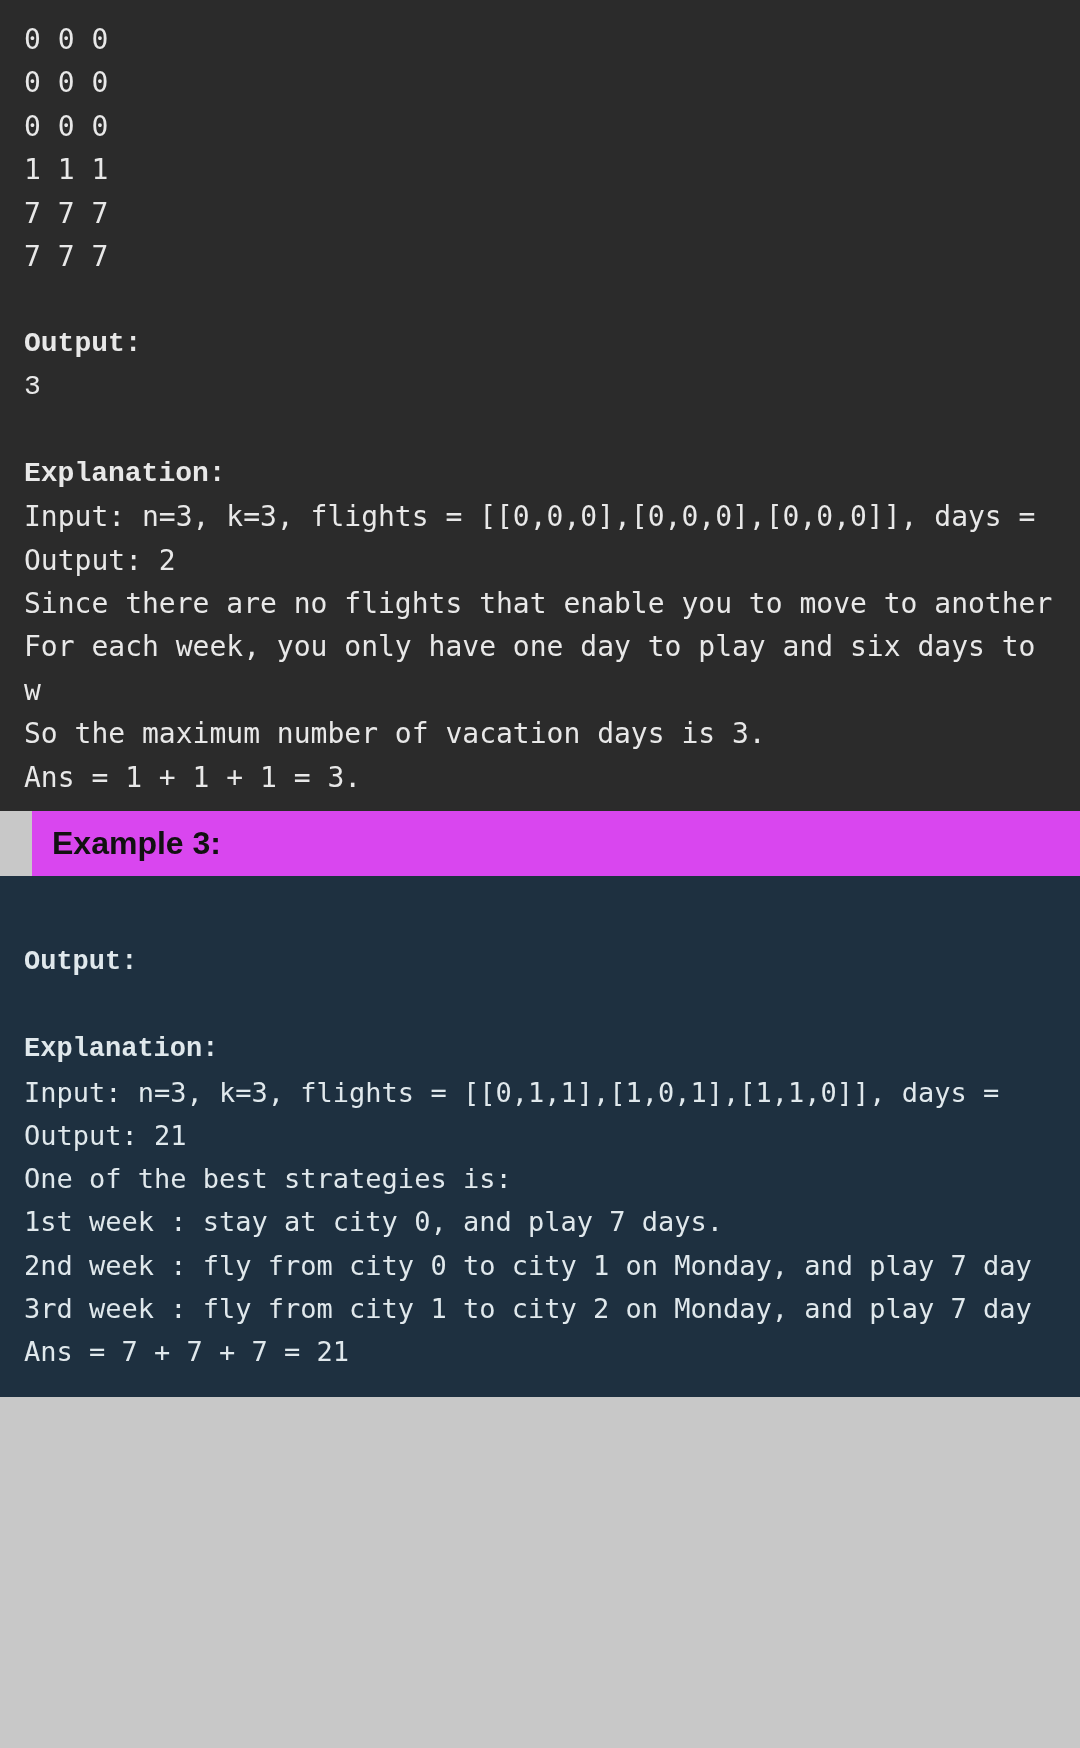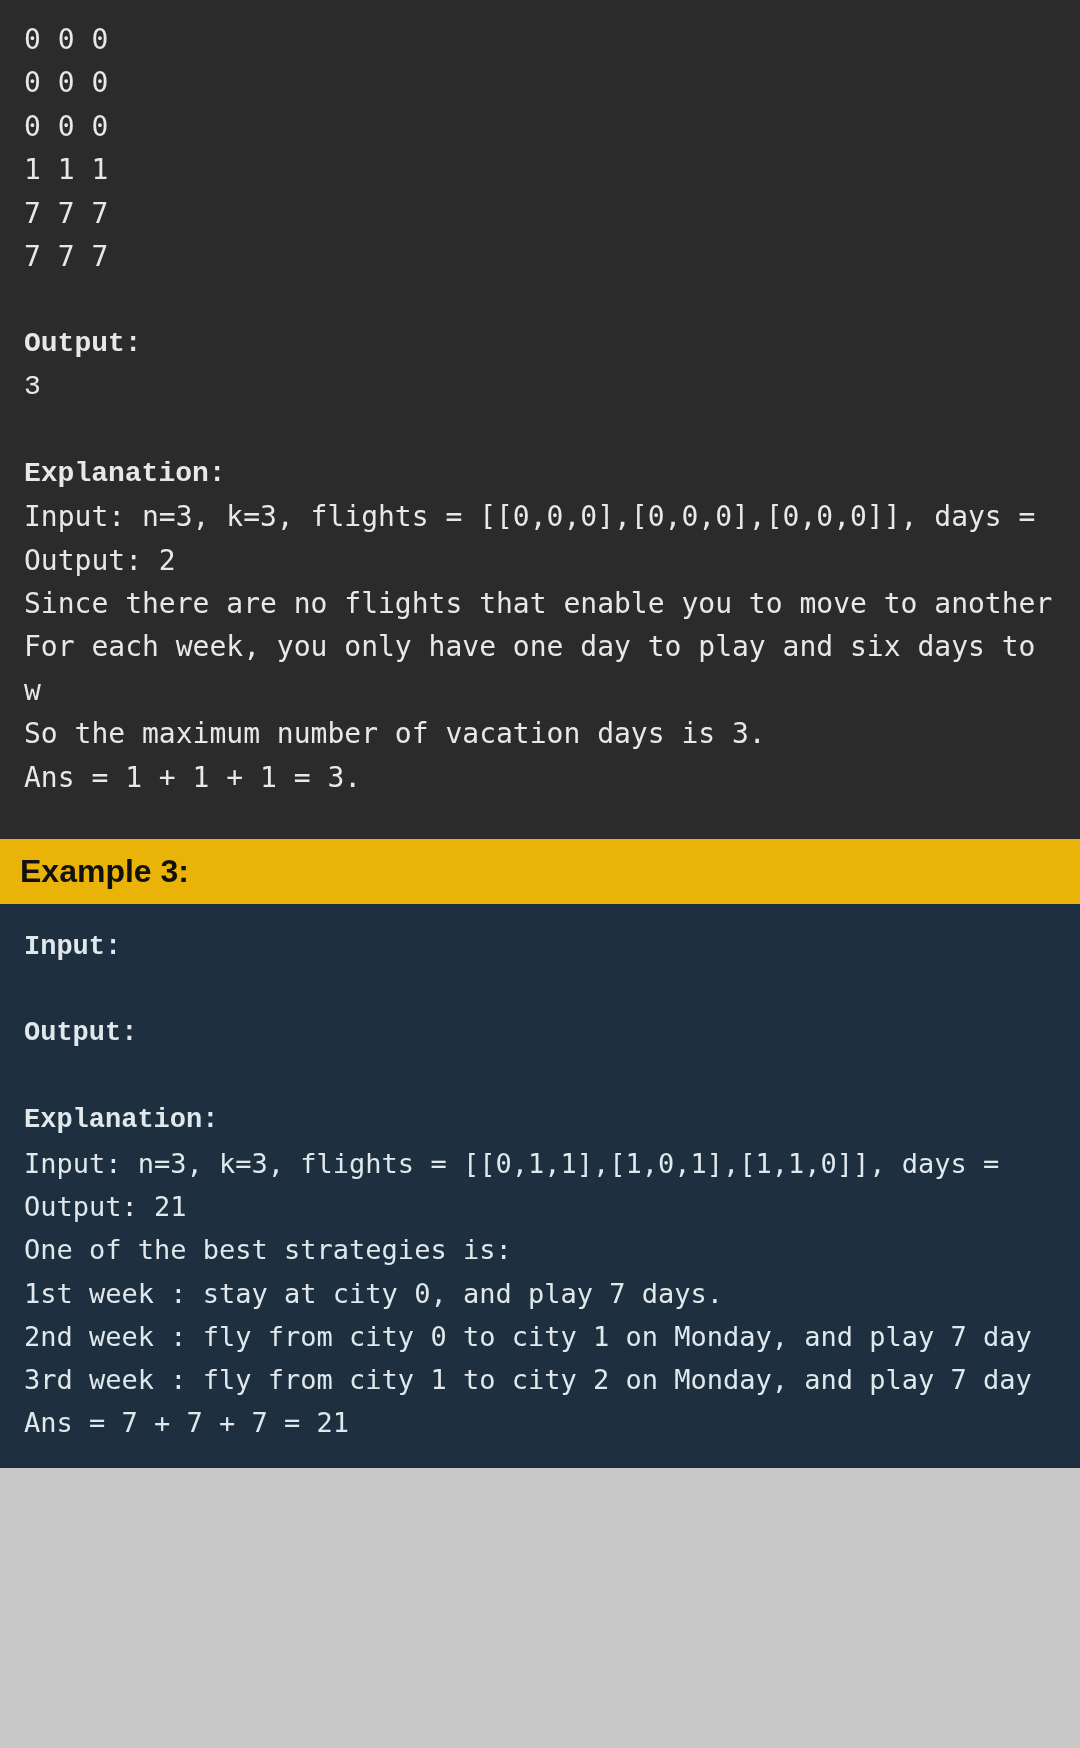--- a/index.html
+++ b/index.html
@@ -7,33 +7,34 @@
     body {
       background-color: #c8c8c8;
       font-family: 'Courier New', Courier, monospace;
       width: 1080px;
       min-height: 1748px;
       overflow-x: hidden;
     }
 
     .top-code-block {
       background-color: #2b2b2b;
-      padding: 18px 24px 40px 24px;
+      padding: 18px 24px 12px 24px;
       color: #e8e8e8;
       font-size: 28px;
       line-height: 1.55;
     }
 
     .section-header {
-      background-color: #eab308;
+      background-color: #d946ef;
       padding: 14px 20px;
       font-size: 32px;
       font-weight: bold;
       color: #111;
       font-family: Arial, sans-serif;
+      margin-left: 32px;
     }
 
     .example-code-block {
       background-color: #1e3040;
       padding: 22px 24px 24px 24px;
       color: #e0e8ec;
       font-size: 27px;
       line-height: 1.6;
     }
 
@@ -67,21 +68,20 @@
 For each week, you only have one day to play and six days to w
 So the maximum number of vacation days is 3.
 Ans = 1 + 1 + 1 = 3.</pre>
 </div>
 
 <div class="section-header">
   <span>Example 3:</span>
 </div>
 
 <div class="example-code-block">
-  <div class="bold-text">Input:</div>
   <br>
   <div class="bold-text">Output:</div>
   <br>
   <div class="bold-text">Explanation:</div>
   <pre>Input: n=3, k=3, flights = [[0,1,1],[1,0,1],[1,1,0]], days =
 Output: 21
 One of the best strategies is:
 1st week : stay at city 0, and play 7 days.
 2nd week : fly from city 0 to city 1 on Monday, and play 7 day
 3rd week : fly from city 1 to city 2 on Monday, and play 7 day

